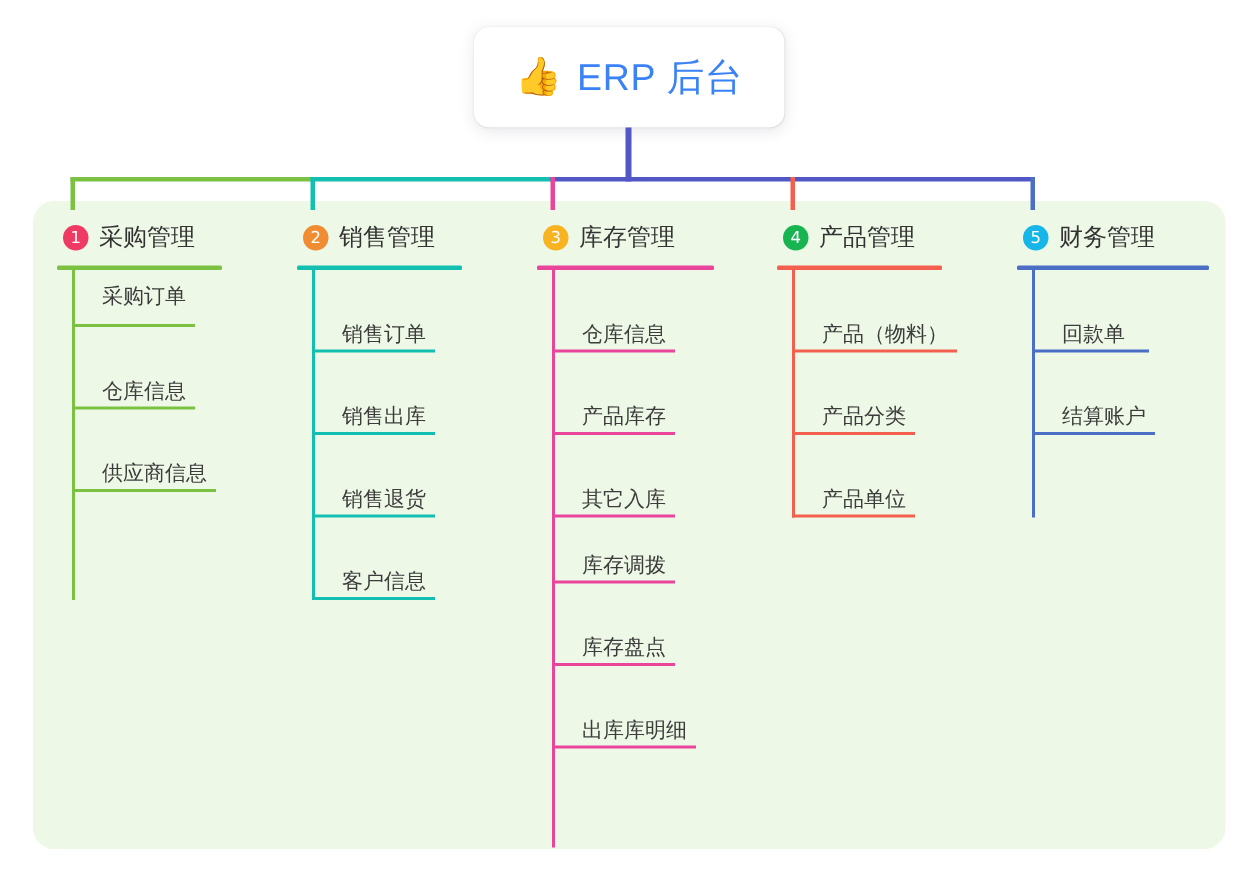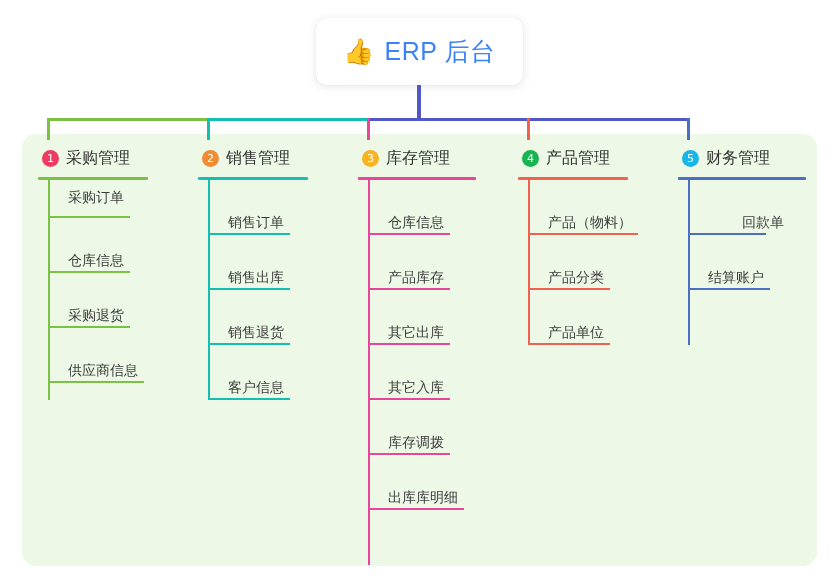--- a/index.html
+++ b/index.html
@@ -158,24 +158,20 @@
         <div class="spine" style="background: rgb(124, 194, 66); height: 220px;"></div>
         <div class="leaf" style="height: 38px; align-items: center;">
           <span class="leaf-text">采购订单</span>
           <div class="leaf-rule" style="background: rgb(124, 194, 66); width: 82px;"></div>
         </div>
         <div class="leaf" style="height: 55px;">
           <span class="leaf-text">仓库信息</span>
           <div class="leaf-rule" style="background: rgb(124, 194, 66); width: 82px;"></div>
         </div>
         <div class="leaf" style="height: 55px;">
-          <span class="leaf-text">采购退货</span>
-          <div class="leaf-rule" style="background: rgb(124, 194, 66); width: 82px;"></div>
-        </div>
-        <div class="leaf" style="height: 55px;">
           <span class="leaf-text">供应商信息</span>
           <div class="leaf-rule" style="background: rgb(124, 194, 66); width: 96px;"></div>
         </div>
       </div>
     </div>
     <div class="column" style="left: 198px; width: 140px;">
       <div class="col-head">
         <span class="badge" style="background: rgb(240, 140, 50);">2</span>
         <span class="col-title">销售管理</span>
       </div>
@@ -210,29 +206,29 @@
         <div class="spine" style="background: rgb(232, 69, 155); height: 385px;"></div>
         <div class="leaf" style="height: 55px;">
           <span class="leaf-text">仓库信息</span>
           <div class="leaf-rule" style="background: rgb(232, 69, 155); width: 82px;"></div>
         </div>
         <div class="leaf" style="height: 55px;">
           <span class="leaf-text">产品库存</span>
           <div class="leaf-rule" style="background: rgb(232, 69, 155); width: 82px;"></div>
         </div>
         <div class="leaf" style="height: 55px;">
-          <span class="leaf-text">其它出库</span>
-          <div class="leaf-rule" style="background: rgb(232, 69, 155); width: 82px;"></div>
-        </div>
-        <div class="leaf" style="height: 55px;">
           <span class="leaf-text">其它入库</span>
           <div class="leaf-rule" style="background: rgb(232, 69, 155); width: 82px;"></div>
         </div>
-        <div class="leaf" style="height: 55px;">
+        <div class="leaf" style="height: 44px;">
           <span class="leaf-text">库存调拨</span>
+          <div class="leaf-rule" style="background: rgb(232, 69, 155); width: 82px;"></div>
+        </div>
+        <div class="leaf" style="height: 55px;">
+          <span class="leaf-text">库存盘点</span>
           <div class="leaf-rule" style="background: rgb(232, 69, 155); width: 82px;"></div>
         </div>
         <div class="leaf" style="height: 55px;">
           <span class="leaf-text">出库库明细</span>
           <div class="leaf-rule" style="background: rgb(232, 69, 155); width: 96px;"></div>
         </div>
       </div>
     </div>
     <div class="column" style="left: 518px; width: 140px;">
       <div class="col-head">
@@ -257,21 +253,21 @@
       </div>
     </div>
     <div class="column" style="left: 678px; width: 140px;">
       <div class="col-head">
         <span class="badge" style="background: rgb(23, 182, 232);">5</span>
         <span class="col-title">财务管理</span>
       </div>
       <div class="head-rule" style="background: rgb(74, 111, 196); width: 128px;"></div>
       <div class="leaves" style="height: 165px;">
         <div class="spine" style="background: rgb(74, 111, 196); height: 165px;"></div>
-        <div class="leaf" style="height: 55px; justify-content: center;">
+        <div class="leaf" style="height: 55px;">
           <span class="leaf-text">回款单</span>
           <div class="leaf-rule" style="background: rgb(74, 111, 196); width: 78px;"></div>
         </div>
         <div class="leaf" style="height: 55px;">
           <span class="leaf-text">结算账户</span>
           <div class="leaf-rule" style="background: rgb(74, 111, 196); width: 82px;"></div>
         </div>
       </div>
     </div>
   </div>

